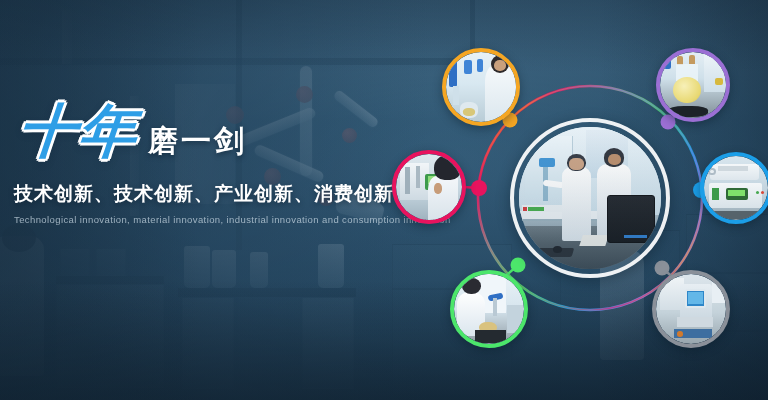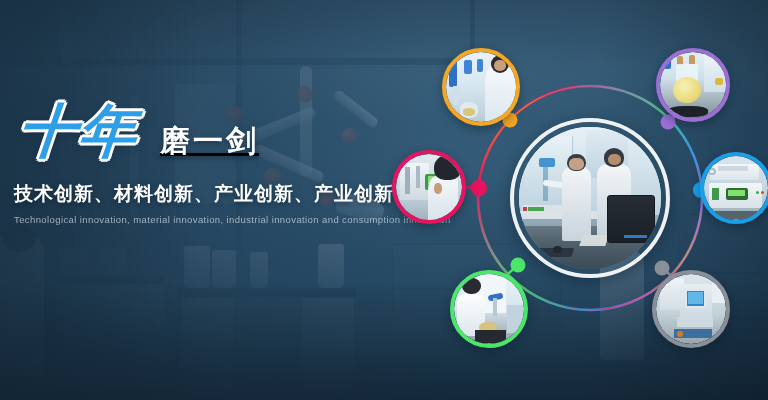--- a/index.html
+++ b/index.html
@@ -108,21 +108,21 @@
     line-height:.95;
     padding:0 6px 2px 4px;
     text-shadow:
       -2px -2px 0 #ffffff, 2px -2px 0 #ffffff,
       -2px  2px 0 #ffffff, 2px  2px 0 #ffffff,
       -3px  0   0 #ffffff, 3px  0   0 #ffffff,
        0   -3px 0 #ffffff, 0    3px 0 #ffffff,
        0 3px 8px rgba(10,30,50,.45);
     transform:skewX(-5deg);
   }
-  .head-right { margin-left:16px; padding-bottom:4px;text-decoration:underline; }
+  .head-right { margin-left:4px; padding-bottom:4px; }
   .line1 {
     font-size:30px; font-weight:bold; color:#ffffff;
     letter-spacing:3px; line-height:1.12;
     text-shadow:0 2px 5px rgba(8,26,42,.55);
   }
   .line2 {
     font-size:25px; font-weight:bold; color:#ffffff;
     letter-spacing:2px; line-height:1.25; margin-top:4px;
     text-shadow:0 2px 5px rgba(8,26,42,.55);
   }
@@ -333,21 +333,21 @@
     <div class="bg-vignette"></div>
   </div>
 
   <div class="text-block">
     <div class="headline-row">
       <div class="brush">十年</div>
       <div class="head-right">
         <div class="line1">磨一剑</div>
       </div>
     </div>
-    <div class="line3">技术创新、材料创新、产业创新、产业创新</div>
+    <div class="line3">技术创新、技术创新、产业创新、消费创新</div>
     <div class="line4">Technological innovation, material innovation, industrial innovation and consumption innovation</div>
   </div>
 
   <div id="cluster">
 
     <svg width="368" height="370" viewBox="0 0 368 370">
       <defs>
         <linearGradient id="ringgrad" x1="0%" y1="10%" x2="100%" y2="90%">
           <stop offset="0%" stop-color="#F5A623"></stop>
           <stop offset="16%" stop-color="#E8135E"></stop>

